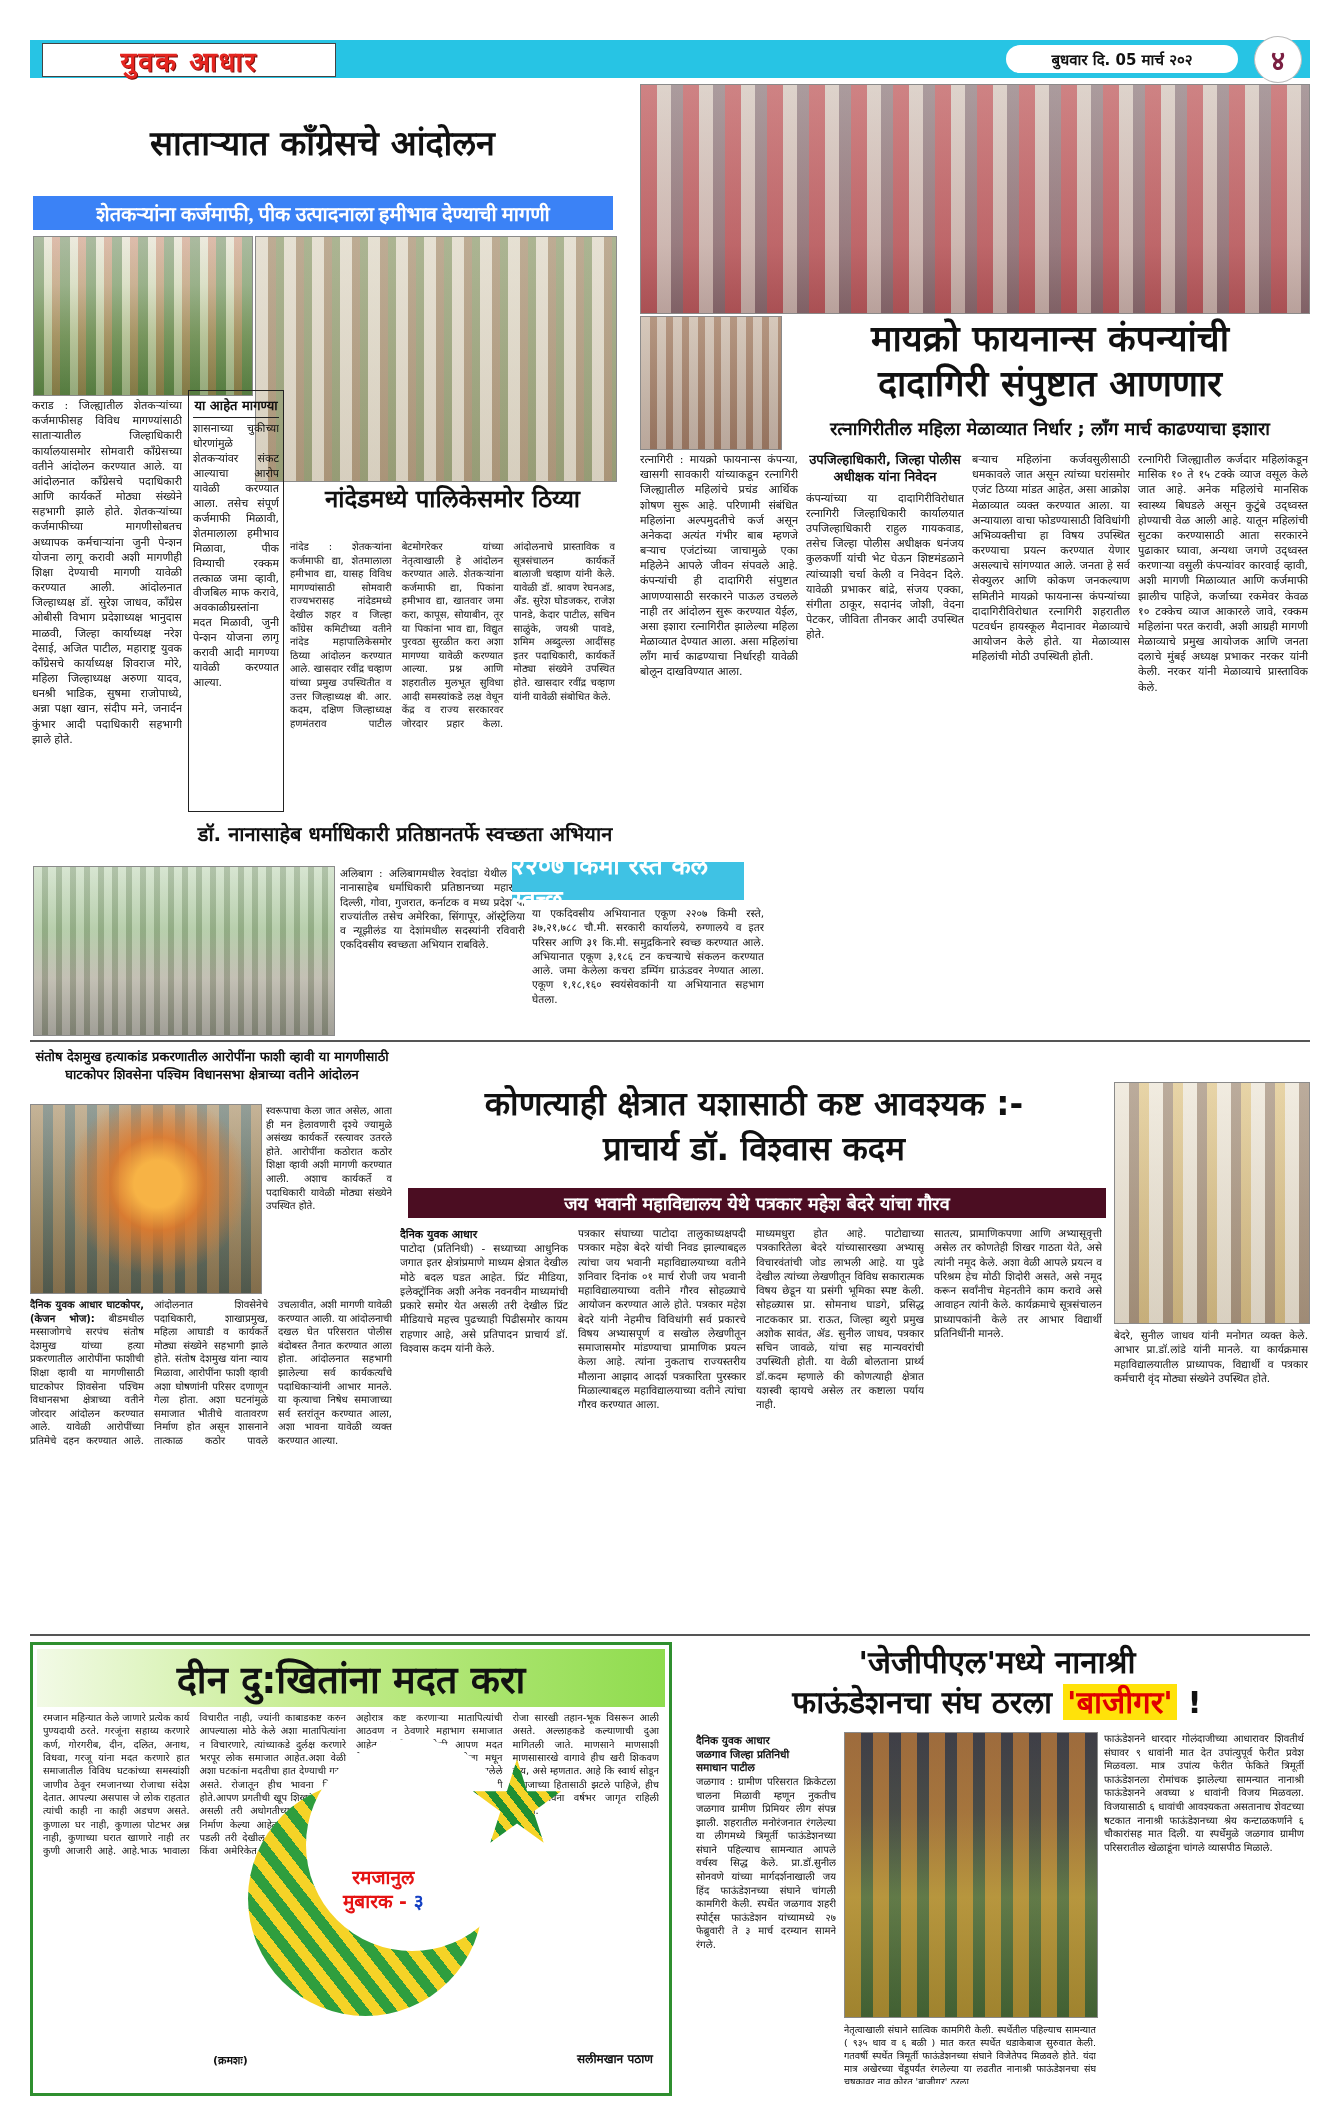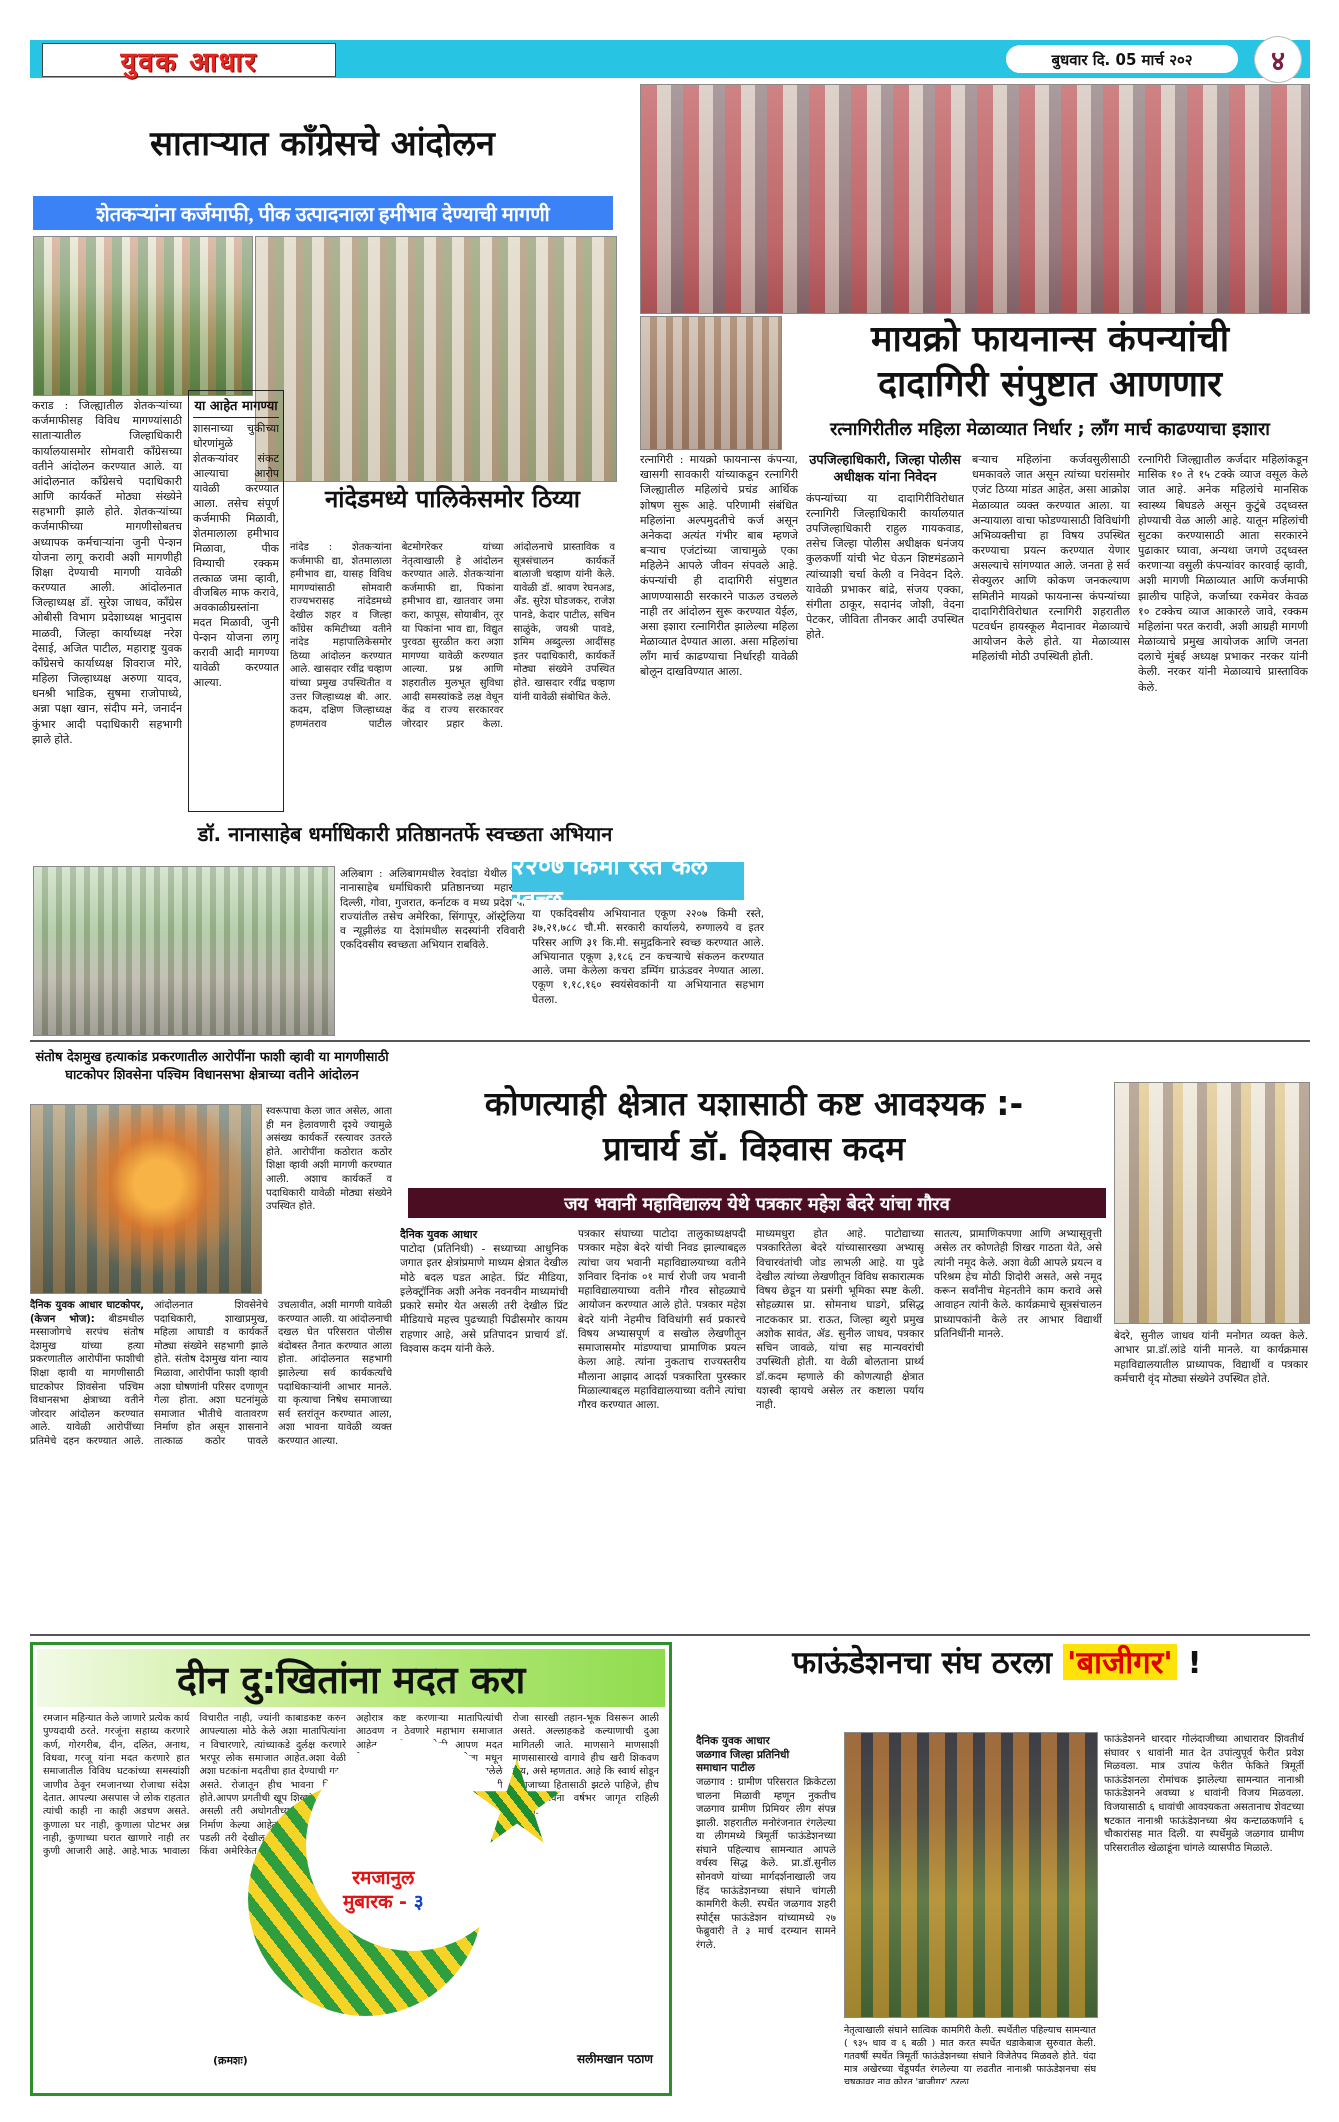--- a/index.html
+++ b/index.html
@@ -162,20 +162,21 @@
         <div>रमजानुल</div>
         <div><span>मुबारक - </span><span class="blue">३</span></div>
       </div>
       <div class="abs bold" style="right:6px;bottom:4px;font-size:12px;">सलीमखान पठाण</div>
       <div class="abs bold" style="left:170px;bottom:4px;font-size:11px;">(क्रमशः)</div>
     </div>
   </div>
 
   <div class="abs" style="left:684px;top:1642px;width:626px;height:448px;">
     <div class="bold ctr" style="font-size:31px;line-height:1.3;">
+      <div>'जेजीपीएल'मध्ये नानाश्री</div>
       <div><span>फाऊंडेशनचा संघ ठरला </span><span class="hl">'बाजीगर'</span><span> !</span></div>
     </div>
     <div class="abs" style="left:12px;top:92px;width:140px;height:348px;overflow:hidden;">
       <div class="bold" style="font-size:10.5px;line-height:1.3;">
         <div>दैनिक युवक आधार</div>
         <div>जळगाव जिल्हा प्रतिनिधी</div>
         <div>समाधान पाटील</div>
       </div>
       <div class="bt-s">जळगाव : ग्रामीण परिसरात क्रिकेटला चालना मिळावी म्हणून नुकतीच जळगाव ग्रामीण प्रिमियर लीग संपन्न झाली. शहरातील मनोरंजनात रंगलेल्या या लीगमध्ये त्रिमूर्ती फाऊंडेशनच्या संघाने पहिल्याच सामन्यात आपले वर्चस्व सिद्ध केले. प्रा.डॉ.सुनील सोनवणे यांच्या मार्गदर्शनाखाली जय हिंद फाऊंडेशनच्या संघाने चांगली कामगिरी केली. स्पर्धेत जळगाव शहरी स्पोर्ट्स फाऊंडेशन यांच्यामध्ये २७ फेब्रुवारी ते ३ मार्च दरम्यान सामने रंगले.</div>
     </div>

